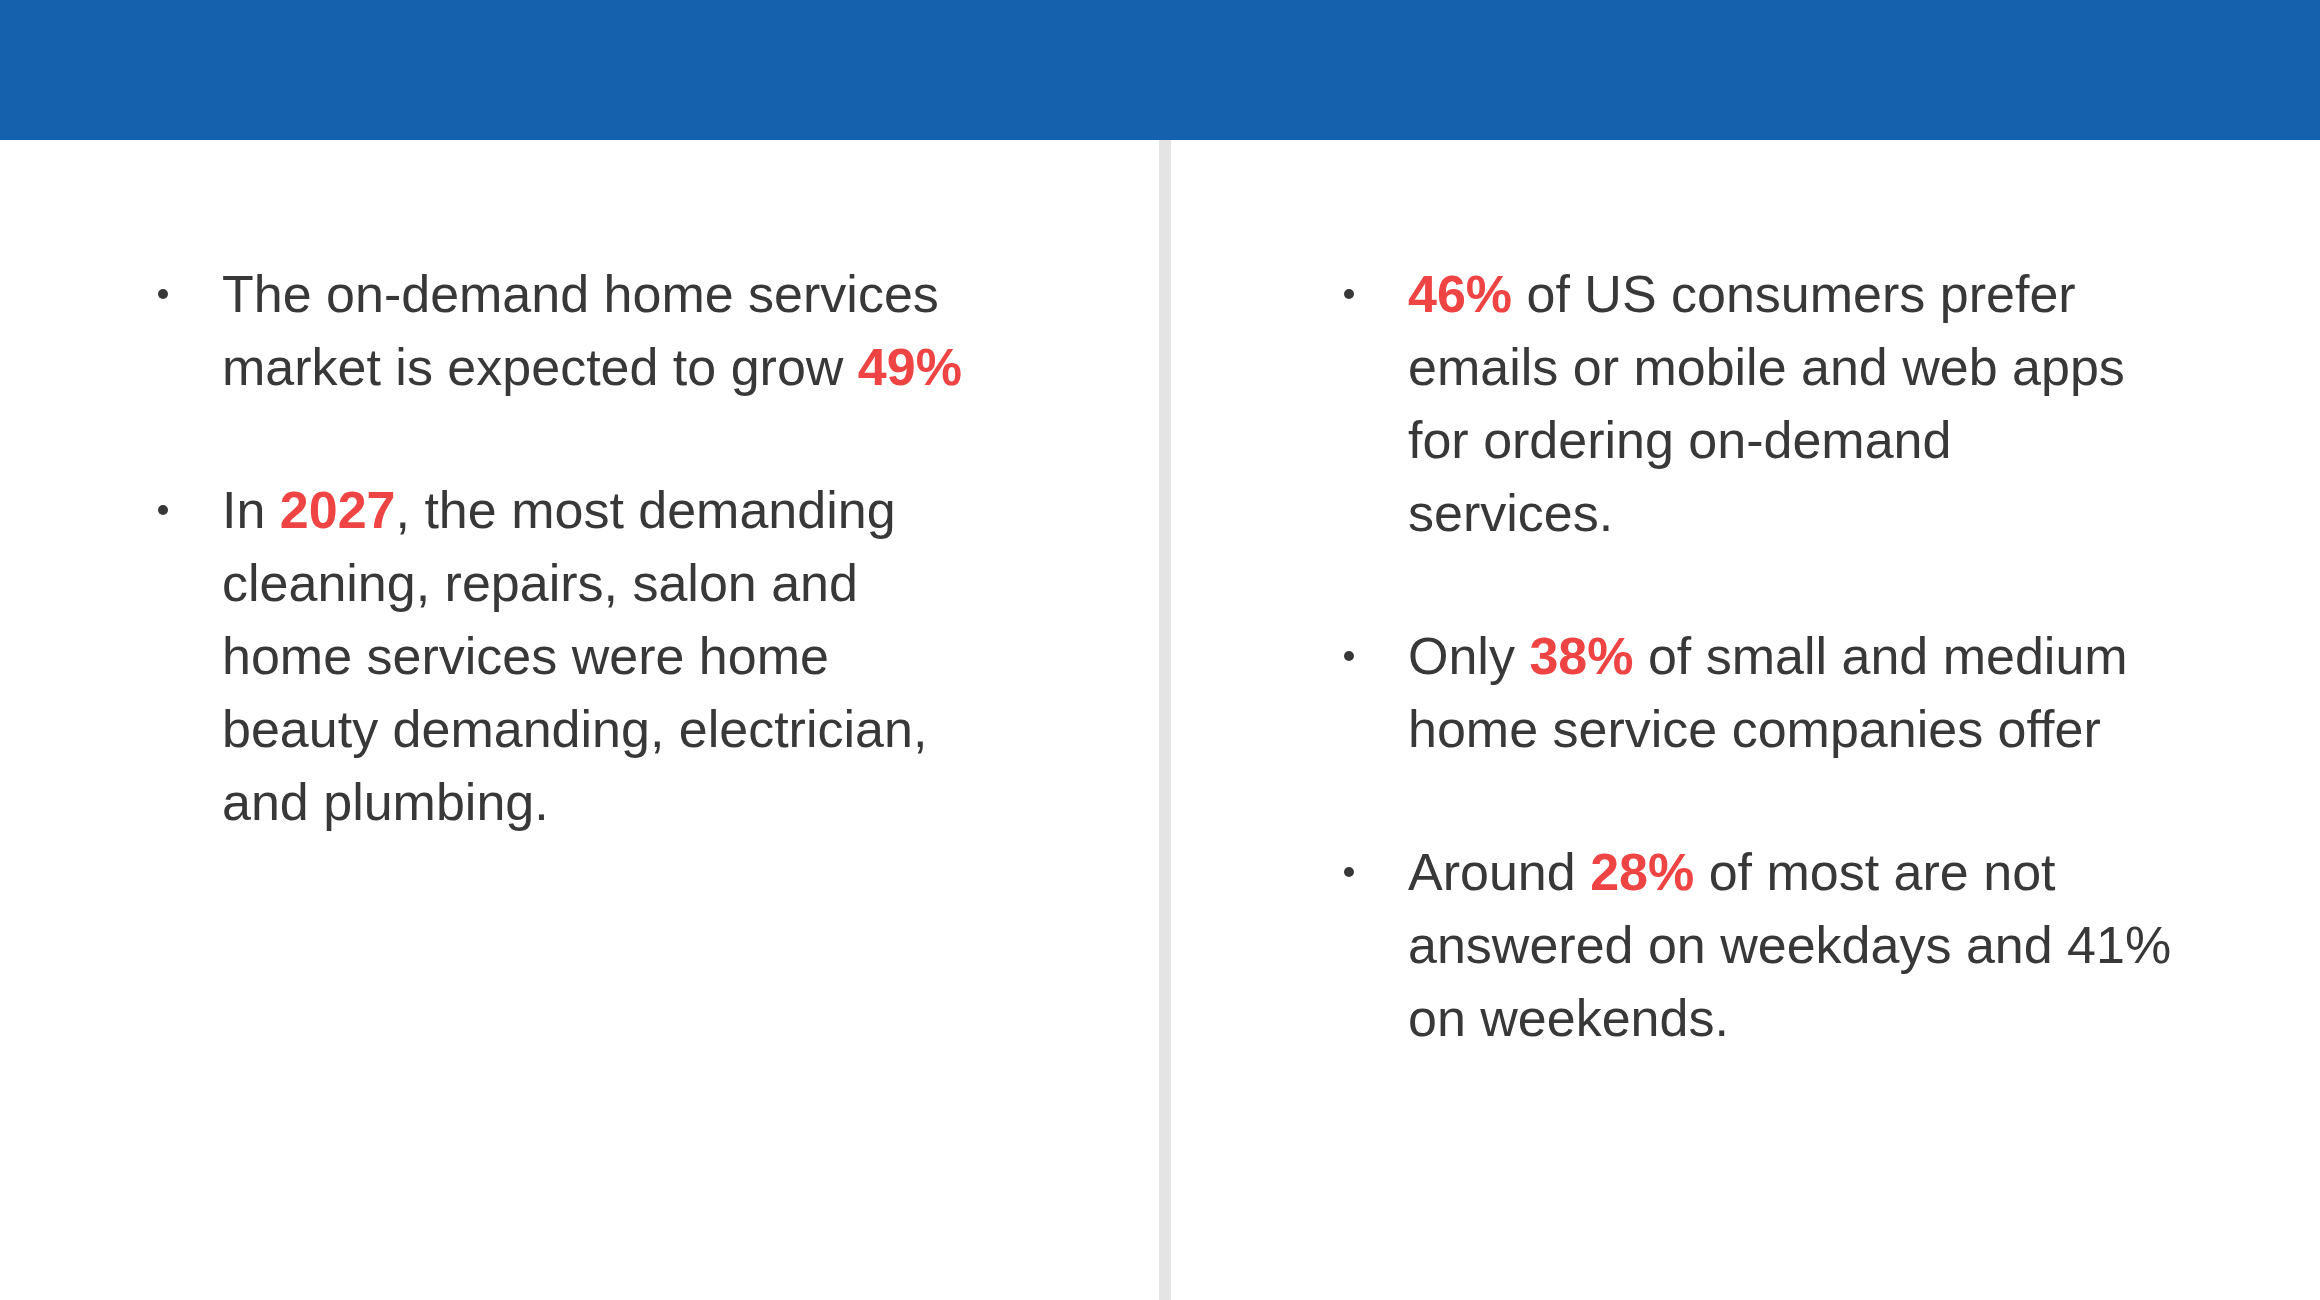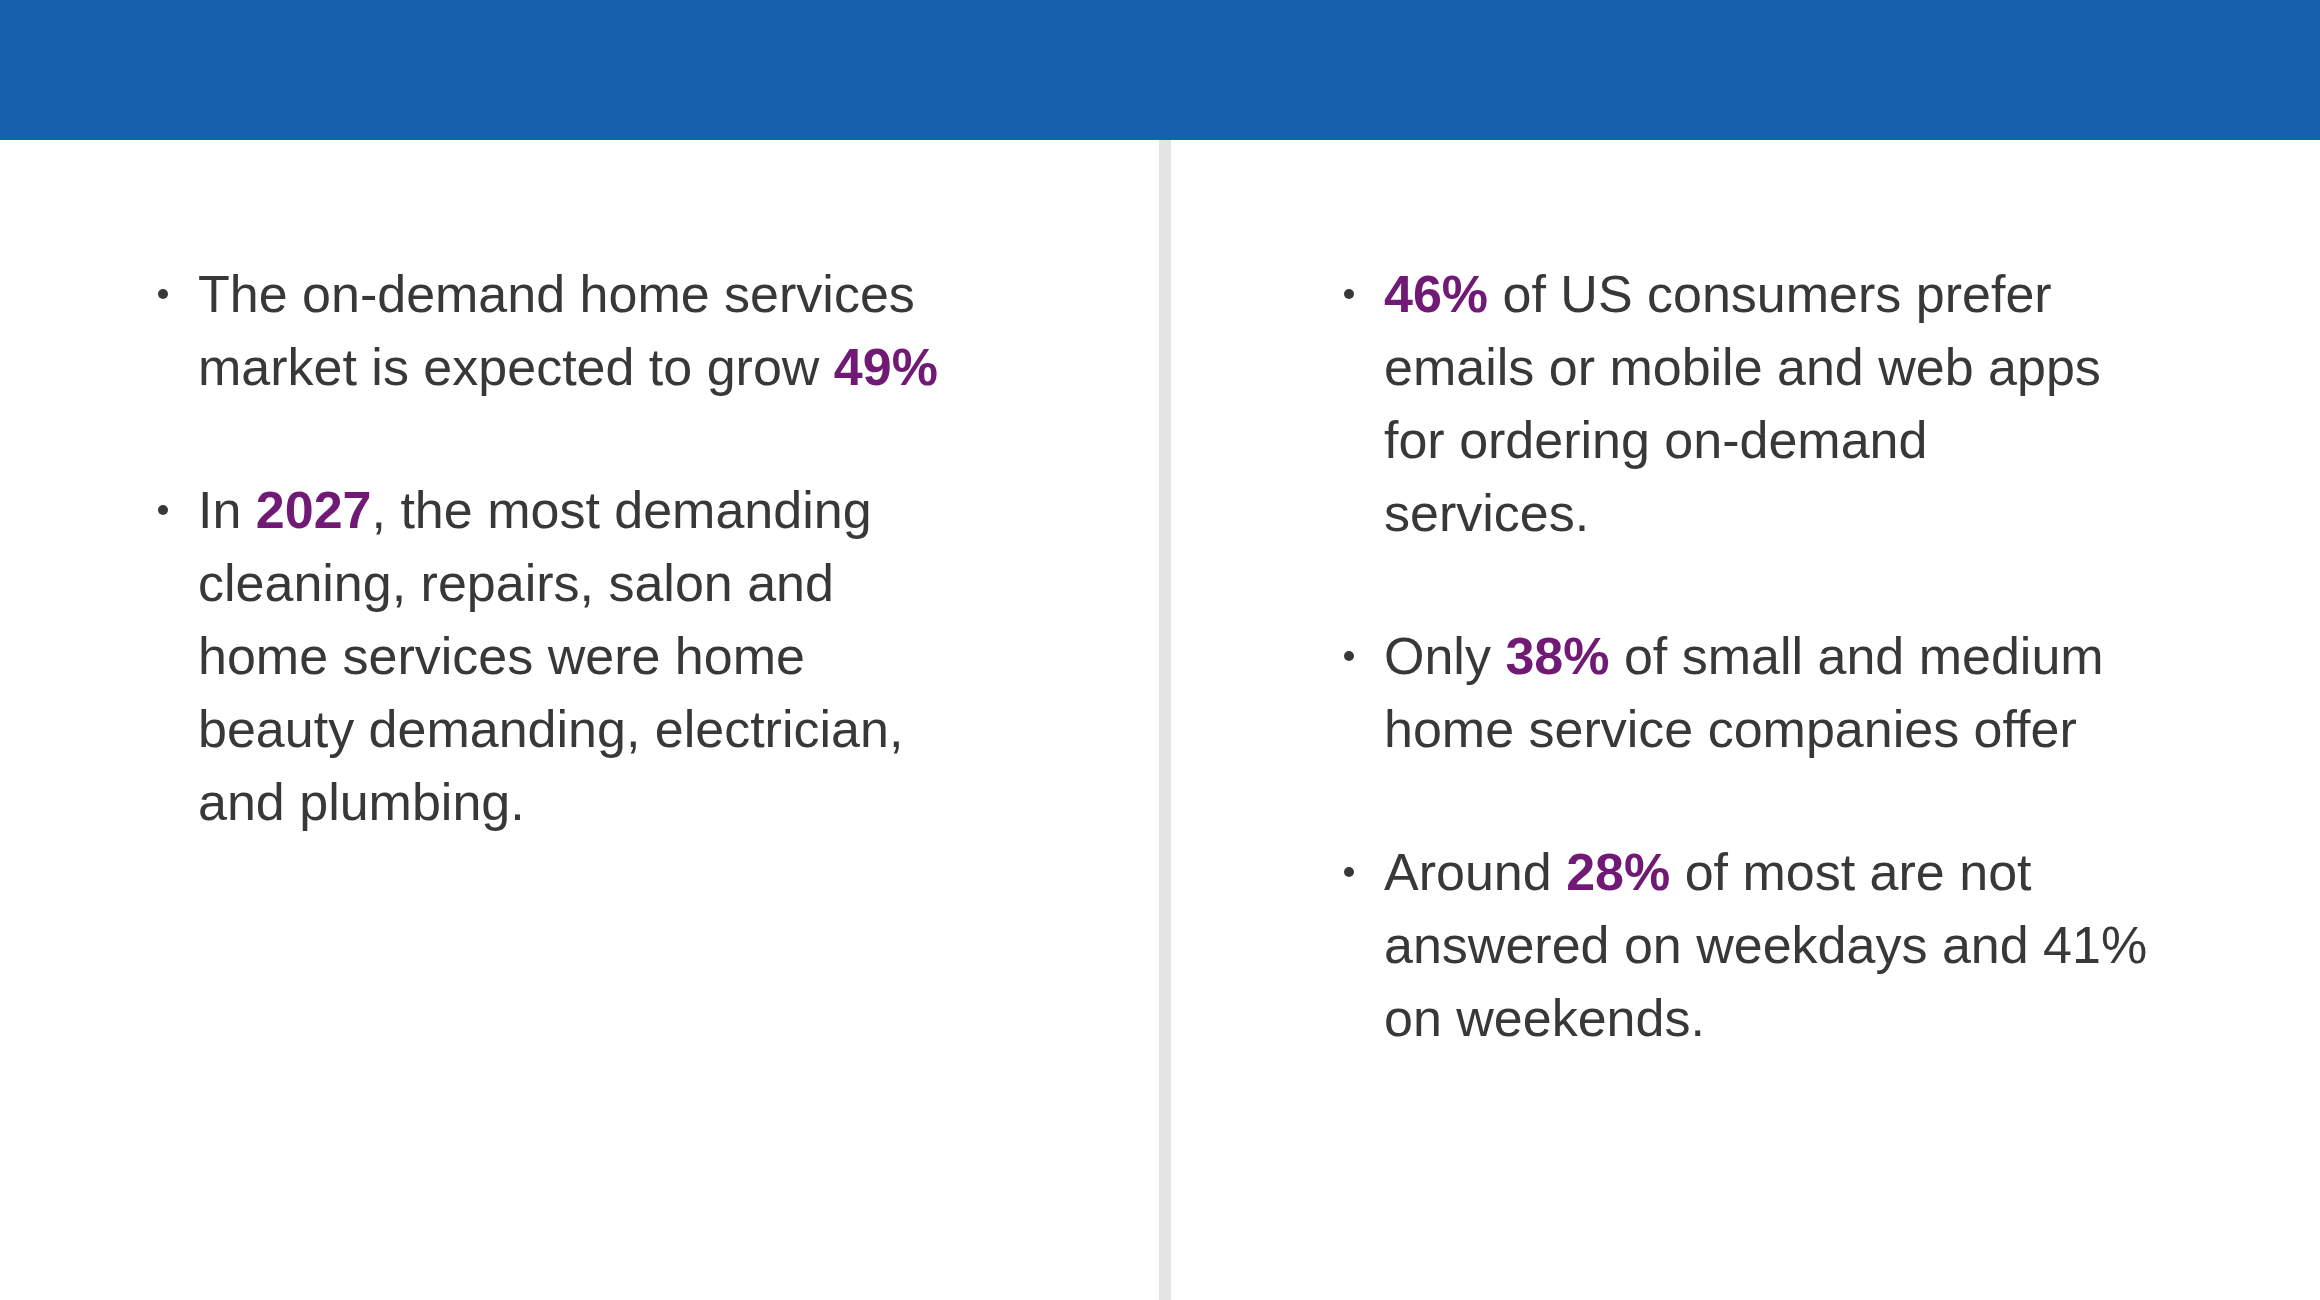--- a/index.html
+++ b/index.html
@@ -36,38 +36,39 @@
   .column {
     position: absolute;
     top: 258px;
   }
   .column.left  { left: 158px; }
   .column.right { left: 1344px; }
   .bullet-item {
     display: flex;
     align-items: flex-start;
     margin-bottom: 70px;
+    gap: 24px;
   }
   .dot {
     flex: none;
     width: 10px;
     height: 10px;
     border-radius: 50%;
     background: #383838;
     margin-top: 31px;
   }
   .bullet-text {
     margin-left: 30px;
     font-size: 52px;
     line-height: 73px;
     color: #383838;
   }
   .line { white-space: nowrap; }
   .hl {
-    color: #701a75;
+    color: #ef4444;
     font-weight: bold;
   }
 </style>
 </head>
 <body>
 
 <div class="stage">
   <div class="header-bar"></div>
   <div class="divider"></div>
   <div class="column left">

